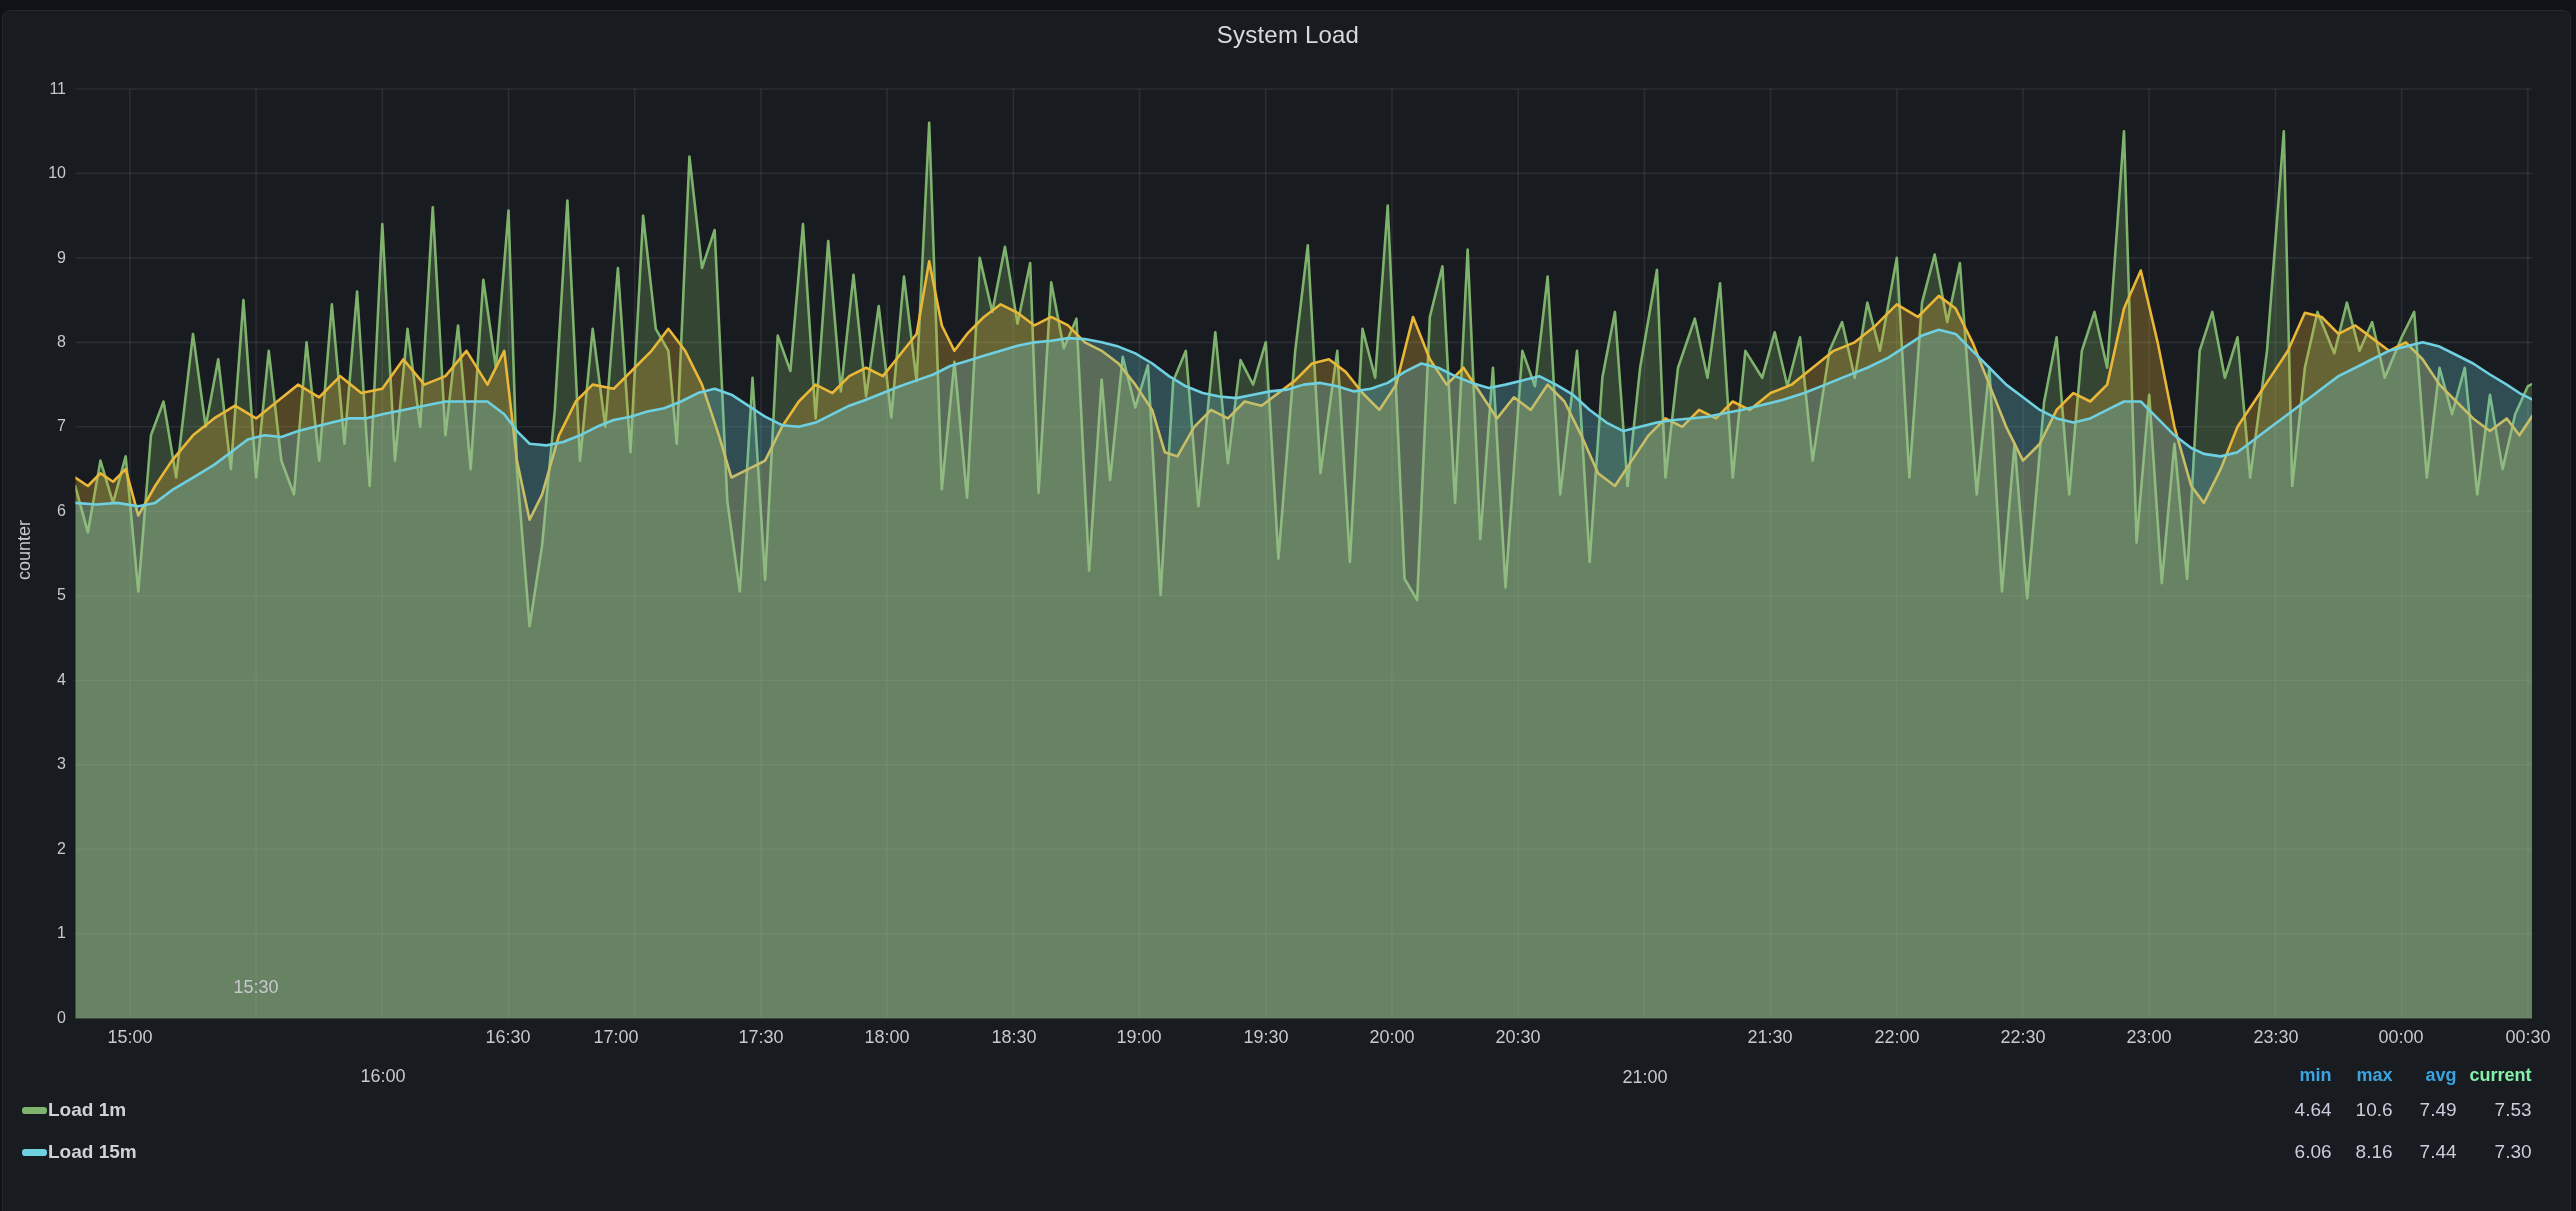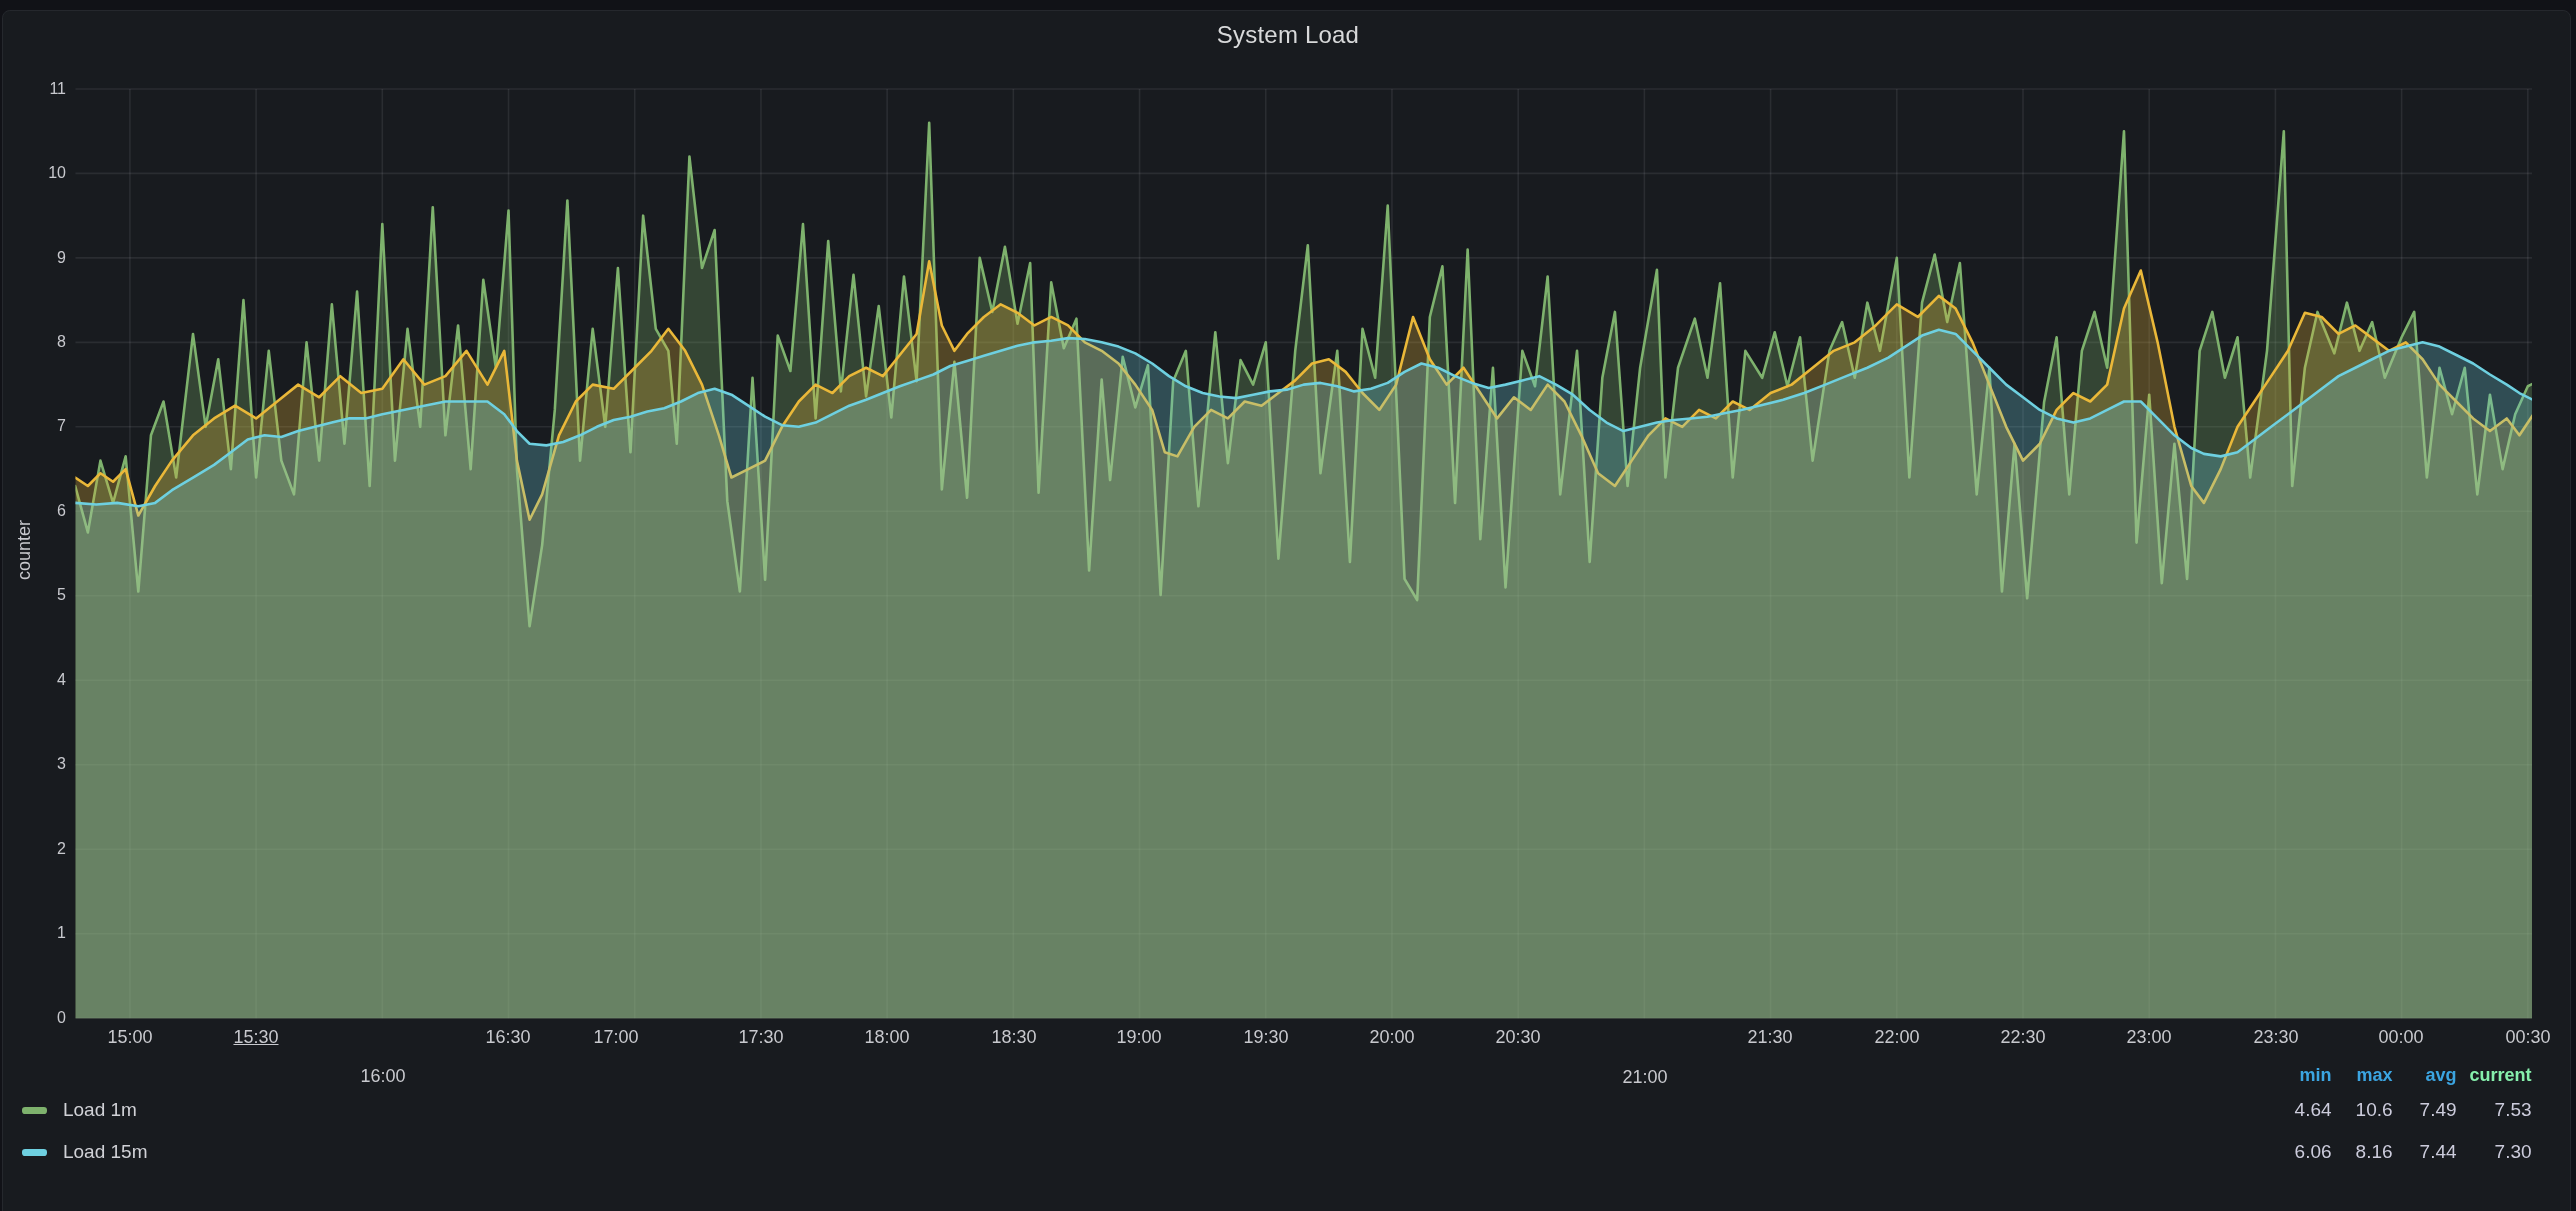--- a/index.html
+++ b/index.html
@@ -33,21 +33,21 @@
   }
   .legend{position:absolute;left:1.6px;top:1062px;width:2569px;}
   .legend-header,.legend-row{
     display:grid;grid-template-columns:1fr 71px 61px 64px 75px;
     padding:0 39px 0 20.4px;align-items:center;box-sizing:border-box;
   }
   .legend-header{height:27px;}
   .legend-header span{text-align:right;font-size:18px;font-weight:600;}
   .legend-row{height:42px;font-size:19px;}
   .legend-row.highlight{background:#24262b;}
-  .series-label{display:flex;align-items:center;gap:16px;color:#d0d1d6;cursor:pointer;}
+  .series-label{display:flex;align-items:center;gap:1px;color:#d0d1d6;cursor:pointer;font-weight:bold;}
   .swatch{width:25px;height:7px;border-radius:3.1px;display:inline-block;flex:0 0 auto;}
   .stat{text-align:right;color:#ccccdc;}
 </style>
 </head>
 <body>
 
 <div class="panel"></div>
 
 <div class="panel-title">System Load</div>
 
@@ -111,21 +111,21 @@
     <div class="y-tick" style="left: 0px; top: 585px;">5</div>
     <div class="y-tick" style="left: 0px; top: 501px;">6</div>
     <div class="y-tick" style="left: 0px; top: 416px;">7</div>
     <div class="y-tick" style="left: 0px; top: 332px;">8</div>
     <div class="y-tick" style="left: 0px; top: 248px;">9</div>
     <div class="y-tick" style="left: 0px; top: 163px;">10</div>
     <div class="y-tick" style="left: 0px; top: 79px;">11</div>
   </div>
 <div id="x-ticks">
     <div class="x-tick" style="left: 79px; top: 1027px;">15:00</div>
-    <div class="x-tick" style="left: 205px; top: 1027px; text-decoration: underline;">15:30</div>
+    <div class="x-tick" style="left: 205px; top: 977px;">15:30</div>
     <div class="x-tick" style="left: 332px; top: 1066px;">16:00</div>
     <div class="x-tick" style="left: 457px; top: 1027px;">16:30</div>
     <div class="x-tick" style="left: 565px; top: 1027px;">17:00</div>
     <div class="x-tick" style="left: 710px; top: 1027px;">17:30</div>
     <div class="x-tick" style="left: 836px; top: 1027px;">18:00</div>
     <div class="x-tick" style="left: 963px; top: 1027px;">18:30</div>
     <div class="x-tick" style="left: 1088px; top: 1027px;">19:00</div>
     <div class="x-tick" style="left: 1215px; top: 1027px;">19:30</div>
     <div class="x-tick" style="left: 1341px; top: 1027px;">20:00</div>
     <div class="x-tick" style="left: 1467px; top: 1027px;">20:30</div>

